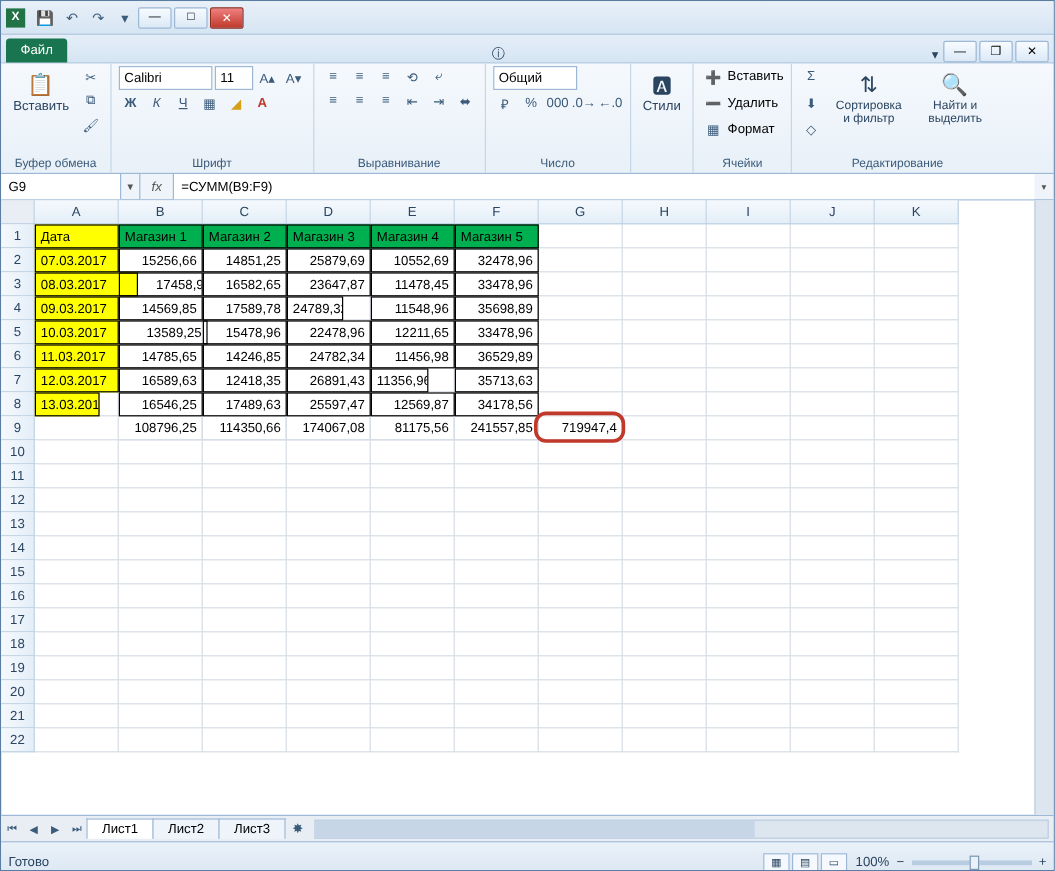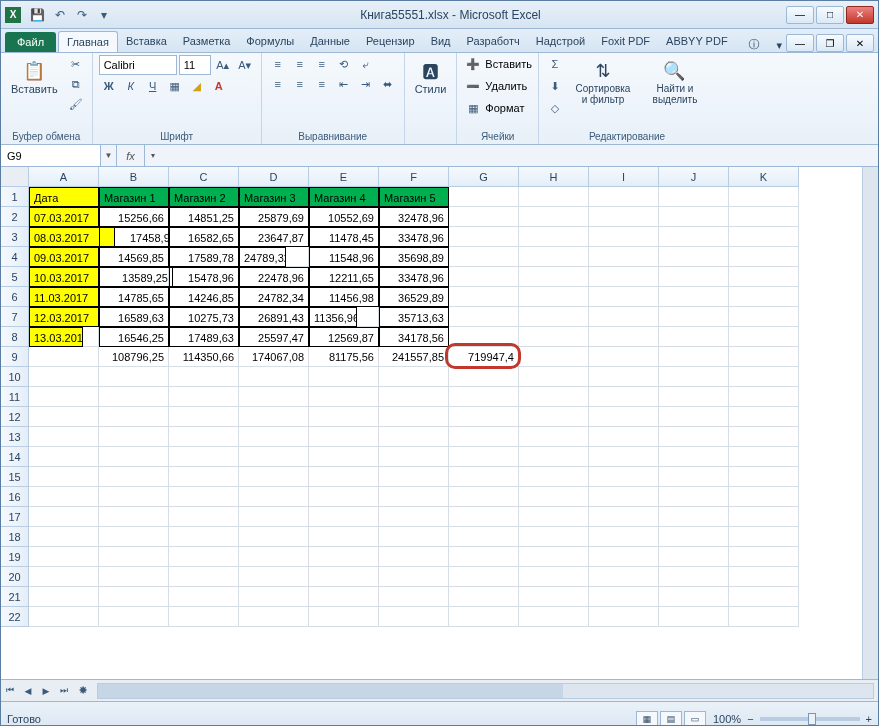--- a/index.html
+++ b/index.html
@@ -77,43 +77,29 @@
 </style>
 </head>
 <body>
 
 <div class="titlebar">
   <div class="excel-icon">X</div>
   <div class="qat-btn">💾</div>
   <div class="qat-btn">↶</div>
   <div class="qat-btn">↷</div>
   <div class="qat-btn">▾</div>
-  <div class="title">Книга55551.xlsx - Microsoft Excel</div>
   <div class="win-btns">
     <div class="win-btn">—</div>
     <div class="win-btn">□</div>
     <div class="win-btn close">✕</div>
   </div>
 </div>
 
 <div class="ribbon-tabs">
   <div class="file-tab">Файл</div>
-  <div id="ribbon-tabs-holder" style="display:flex;">
-      <div class="r-tab active">Главная</div>
-      <div class="r-tab">Вставка</div>
-      <div class="r-tab">Разметка</div>
-      <div class="r-tab">Формулы</div>
-      <div class="r-tab">Данные</div>
-      <div class="r-tab">Рецензир</div>
-      <div class="r-tab">Вид</div>
-      <div class="r-tab">Разработч</div>
-      <div class="r-tab">Надстрой</div>
-      <div class="r-tab">Foxit PDF</div>
-      <div class="r-tab">ABBYY PDF</div>
-    </div>
   <div class="ribbon-help">ⓘ</div>
   <div class="ribbon-help" style="padding:0 4px">▾</div>
   <div class="win-btns" style="margin-right:4px">
     <div class="win-btn">—</div>
     <div class="win-btn">❐</div>
     <div class="win-btn">✕</div>
   </div>
 </div>
 
 <div class="ribbon">
@@ -182,20 +168,37 @@
           <div class="sm-btn">≡</div>
           <div class="sm-btn">⇤</div>
           <div class="sm-btn">⇥</div>
           <div class="sm-btn">⬌</div>
         </div>
       </div>
     </div>
     <div class="r-group-label">Выравнивание</div>
   </div>
 
+  <div class="r-group">
+    <div class="r-group-body">
+      <div class="small-col">
+        <div class="combo" style="width:70px">
+            <span>Общий</span>
+          </div>
+        <div class="small-row">
+          <div class="sm-btn">₽</div>
+          <div class="sm-btn">%</div>
+          <div class="sm-btn">000</div>
+          <div class="sm-btn">.0→</div>
+          <div class="sm-btn">←.0</div>
+        </div>
+      </div>
+    </div>
+    <div class="r-group-label">Число</div>
+  </div>
 
   <div class="r-group">
     <div class="r-group-body">
       <div class="big-btn">
         <div class="ic">🅰</div>
         <span>Стили</span>
       </div>
     </div>
     <div class="r-group-label"></div>
   </div>
@@ -237,20 +240,21 @@
       </div>
     </div>
     <div class="r-group-label">Редактирование</div>
   </div>
 </div>
 
 <div class="formula-row">
   <div class="name-box">G9</div>
   <div class="name-drop">▼</div>
   <div class="fx-label">fx</div>
+  <div class="formula-input">=СУММ(B9:F9)</div>
   <div class="fb-expand">▾</div>
 </div>
 
 <div class="grid-area">
   <div style="display:flex;flex-direction:column;flex:1;">
     <div style="display:flex;">
       <div class="select-all"></div>
       <div class="col-headers" id="col-headers">
           <div class="col-h" style="width: 70px;">A</div>
           <div class="col-h" style="width: 70px;">B</div>
@@ -564,21 +568,21 @@
           <div class="cell data-b right" style="left: 280px; top: 80px; width: 70px;">12211,65</div>
           <div class="cell data-b right" style="left: 350px; top: 80px; width: 70px;">33478,96</div>
           <div class="cell hdr-yellow" style="left: 0px; top: 100px; width: 70px;">11.03.2017</div>
           <div class="cell data-b right" style="left: 70px; top: 100px; width: 70px;">14785,65</div>
           <div class="cell data-b right" style="left: 140px; top: 100px; width: 70px;">14246,85</div>
           <div class="cell data-b right" style="left: 210px; top: 100px; width: 70px;">24782,34</div>
           <div class="cell data-b right" style="left: 280px; top: 100px; width: 70px;">11456,98</div>
           <div class="cell data-b right" style="left: 350px; top: 100px; width: 70px;">36529,89</div>
           <div class="cell hdr-yellow" style="left: 0px; top: 120px; width: 70px;">12.03.2017</div>
           <div class="cell data-b right" style="left: 70px; top: 120px; width: 70px;">16589,63</div>
-          <div class="cell data-b right" style="left: 140px; top: 120px; width: 70px;">10275,73</div>
+          <div class="cell data-b right" style="left: 140px; top: 120px; width: 70px;">12418,35</div>
           <div class="cell data-b right" style="left: 210px; top: 120px; width: 70px;">26891,43</div>
           <div class="cell data-b right" style="left: 280px; top: 120px; width: 48px;">11356,96</div>
           <div class="cell data-b right" style="left: 350px; top: 120px; width: 70px;">35713,63</div>
           <div class="cell hdr-yellow" style="left: 0px; top: 140px; width: 54px;">13.03.2017</div>
           <div class="cell data-b right" style="left: 70px; top: 140px; width: 70px;">16546,25</div>
           <div class="cell data-b right" style="left: 140px; top: 140px; width: 70px;">17489,63</div>
           <div class="cell data-b right" style="left: 210px; top: 140px; width: 70px;">25597,47</div>
           <div class="cell data-b right" style="left: 280px; top: 140px; width: 70px;">12569,87</div>
           <div class="cell data-b right" style="left: 350px; top: 140px; width: 70px;">34178,56</div>
           <div class="cell right" style="left: 70px; top: 160px; width: 70px;">108796,25</div>
@@ -594,20 +598,25 @@
   <div class="v-scroll"></div>
 </div>
 
 <div class="sheet-bar">
   <div class="sheet-nav">
     <div class="sheet-nav-btn">⏮</div>
     <div class="sheet-nav-btn">◀</div>
     <div class="sheet-nav-btn">▶</div>
     <div class="sheet-nav-btn">⏭</div>
   </div>
+  <div id="sheet-tabs" style="display:flex;">
+      <div class="sheet-tab active">Лист1</div>
+      <div class="sheet-tab">Лист2</div>
+      <div class="sheet-tab">Лист3</div>
+    </div>
   <div class="sheet-new">✸</div>
   <div class="h-scroll">
       <div class="h-scroll-thumb"></div>
     </div>
 </div>
 
 <div class="status-bar">
   <span>Готово</span>
   <div class="spacer"></div>
   <div class="view-btn">▦</div>

